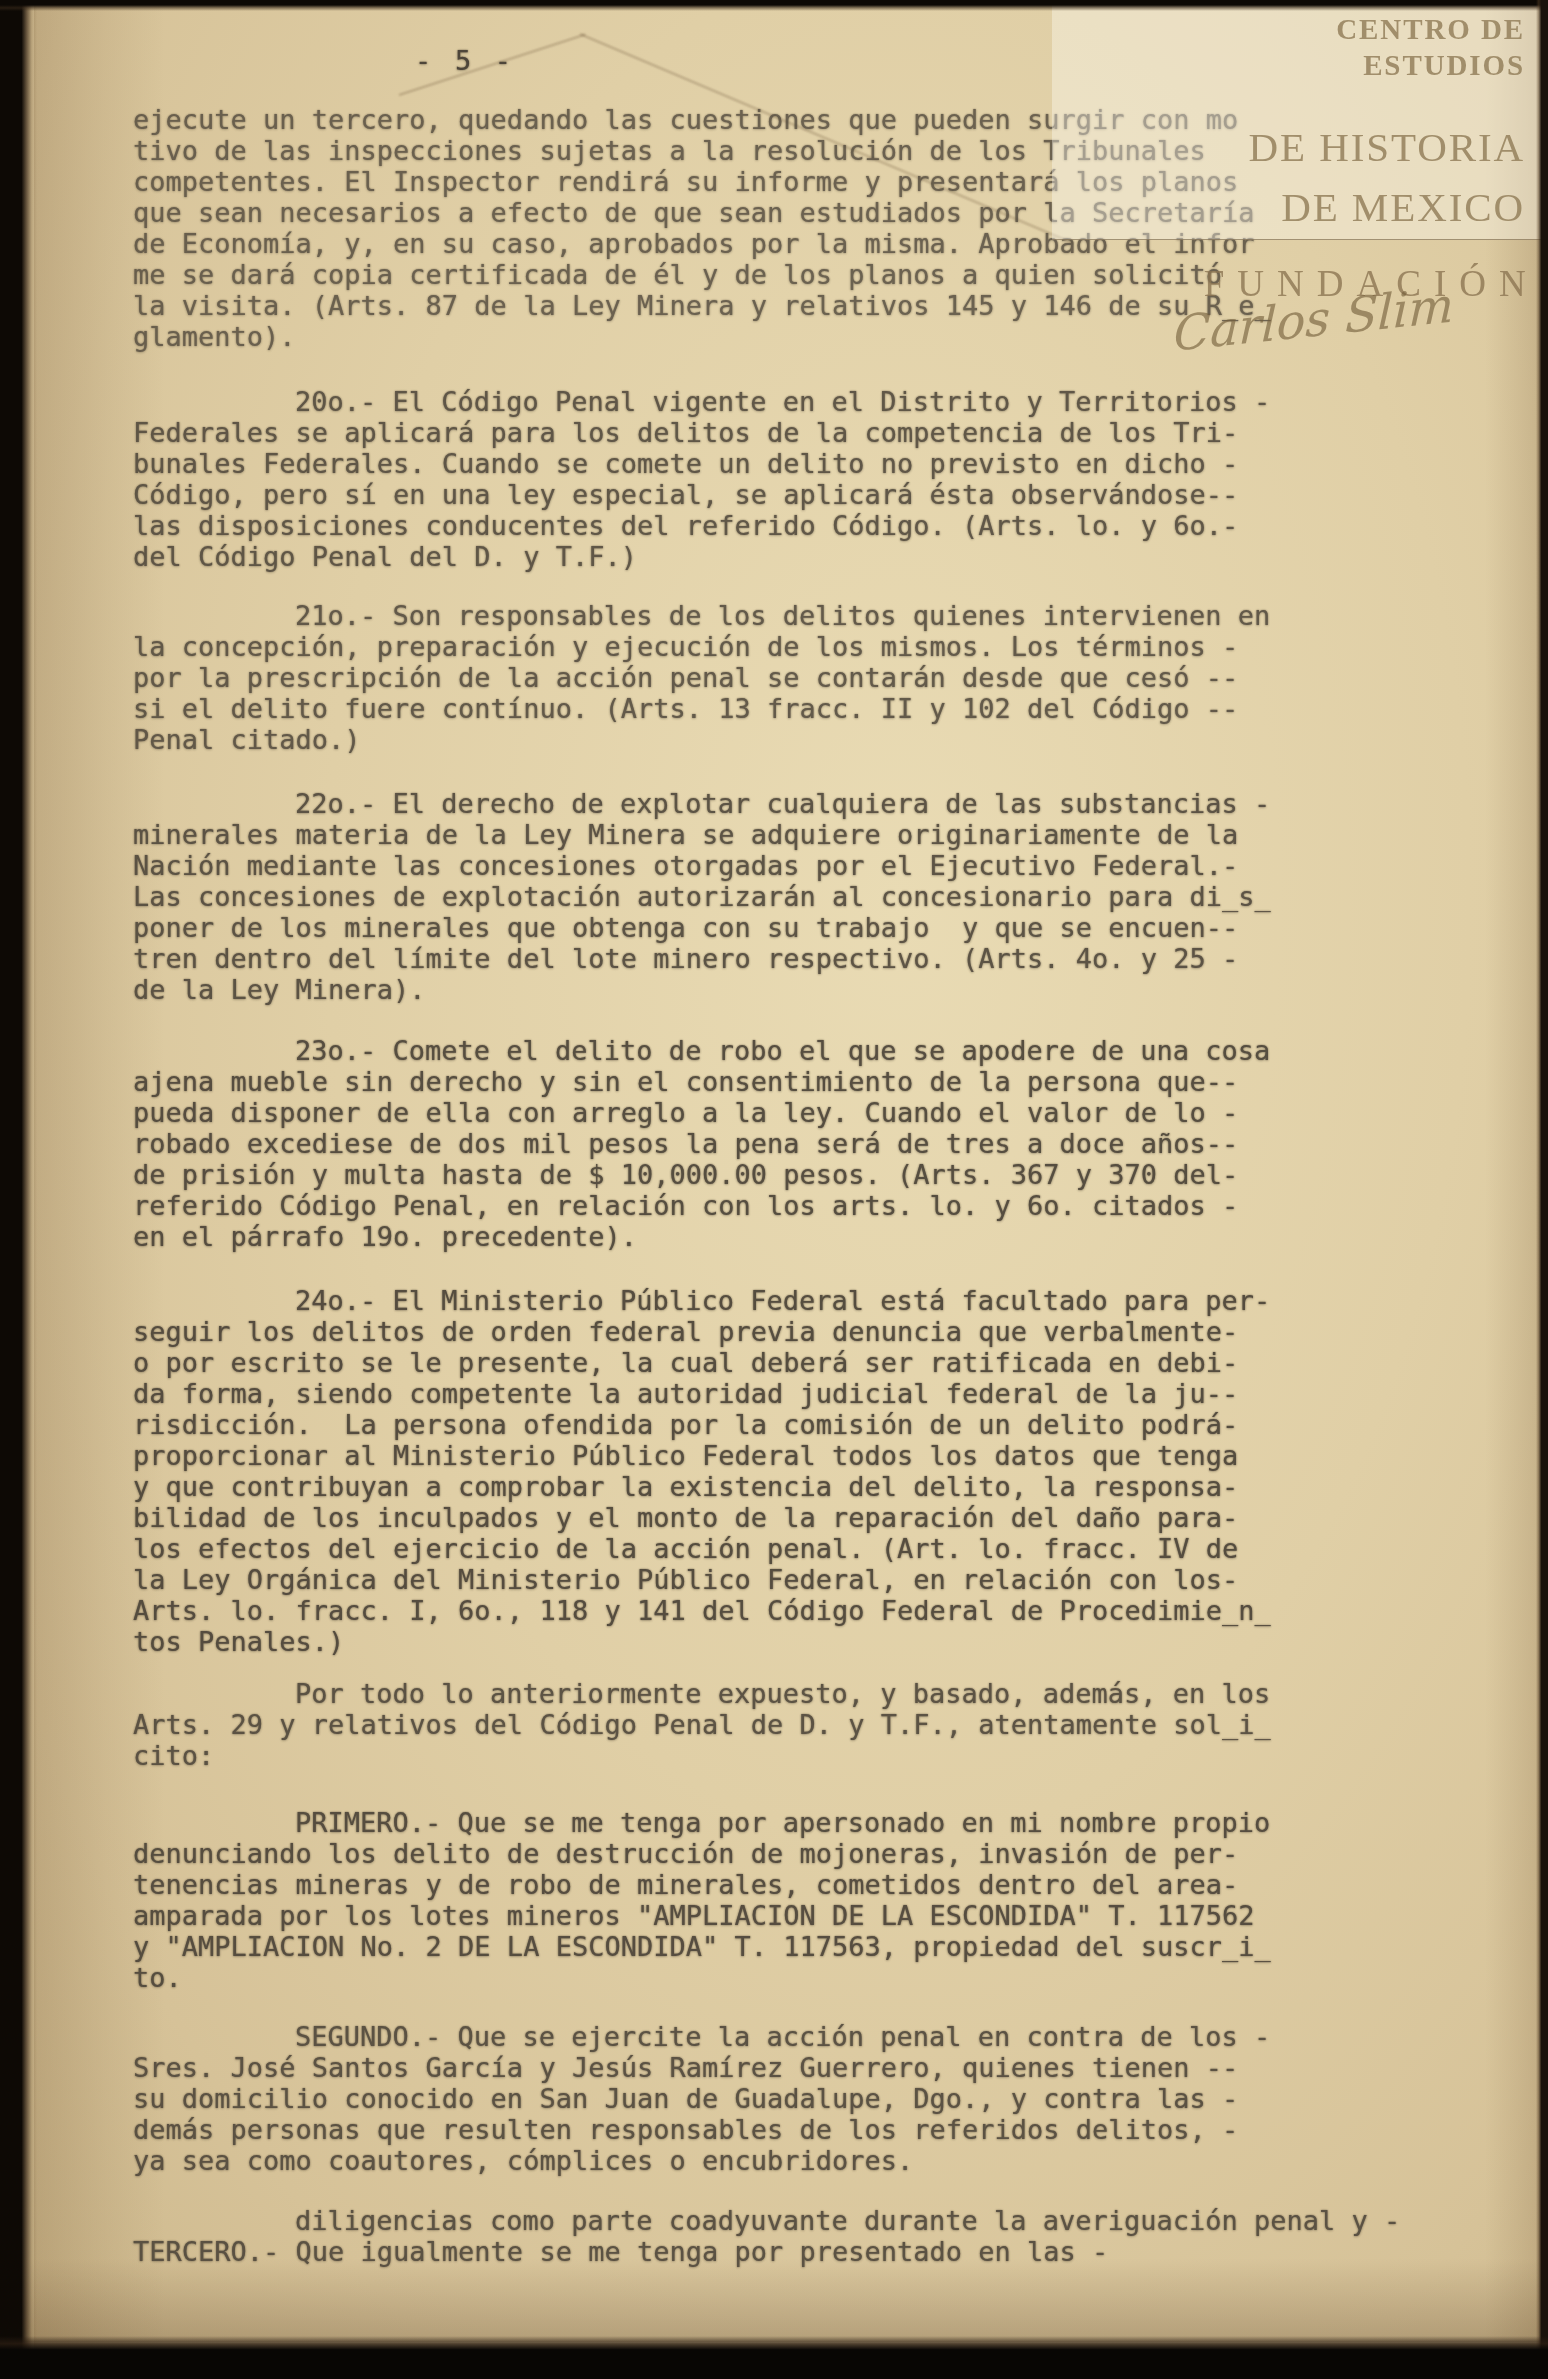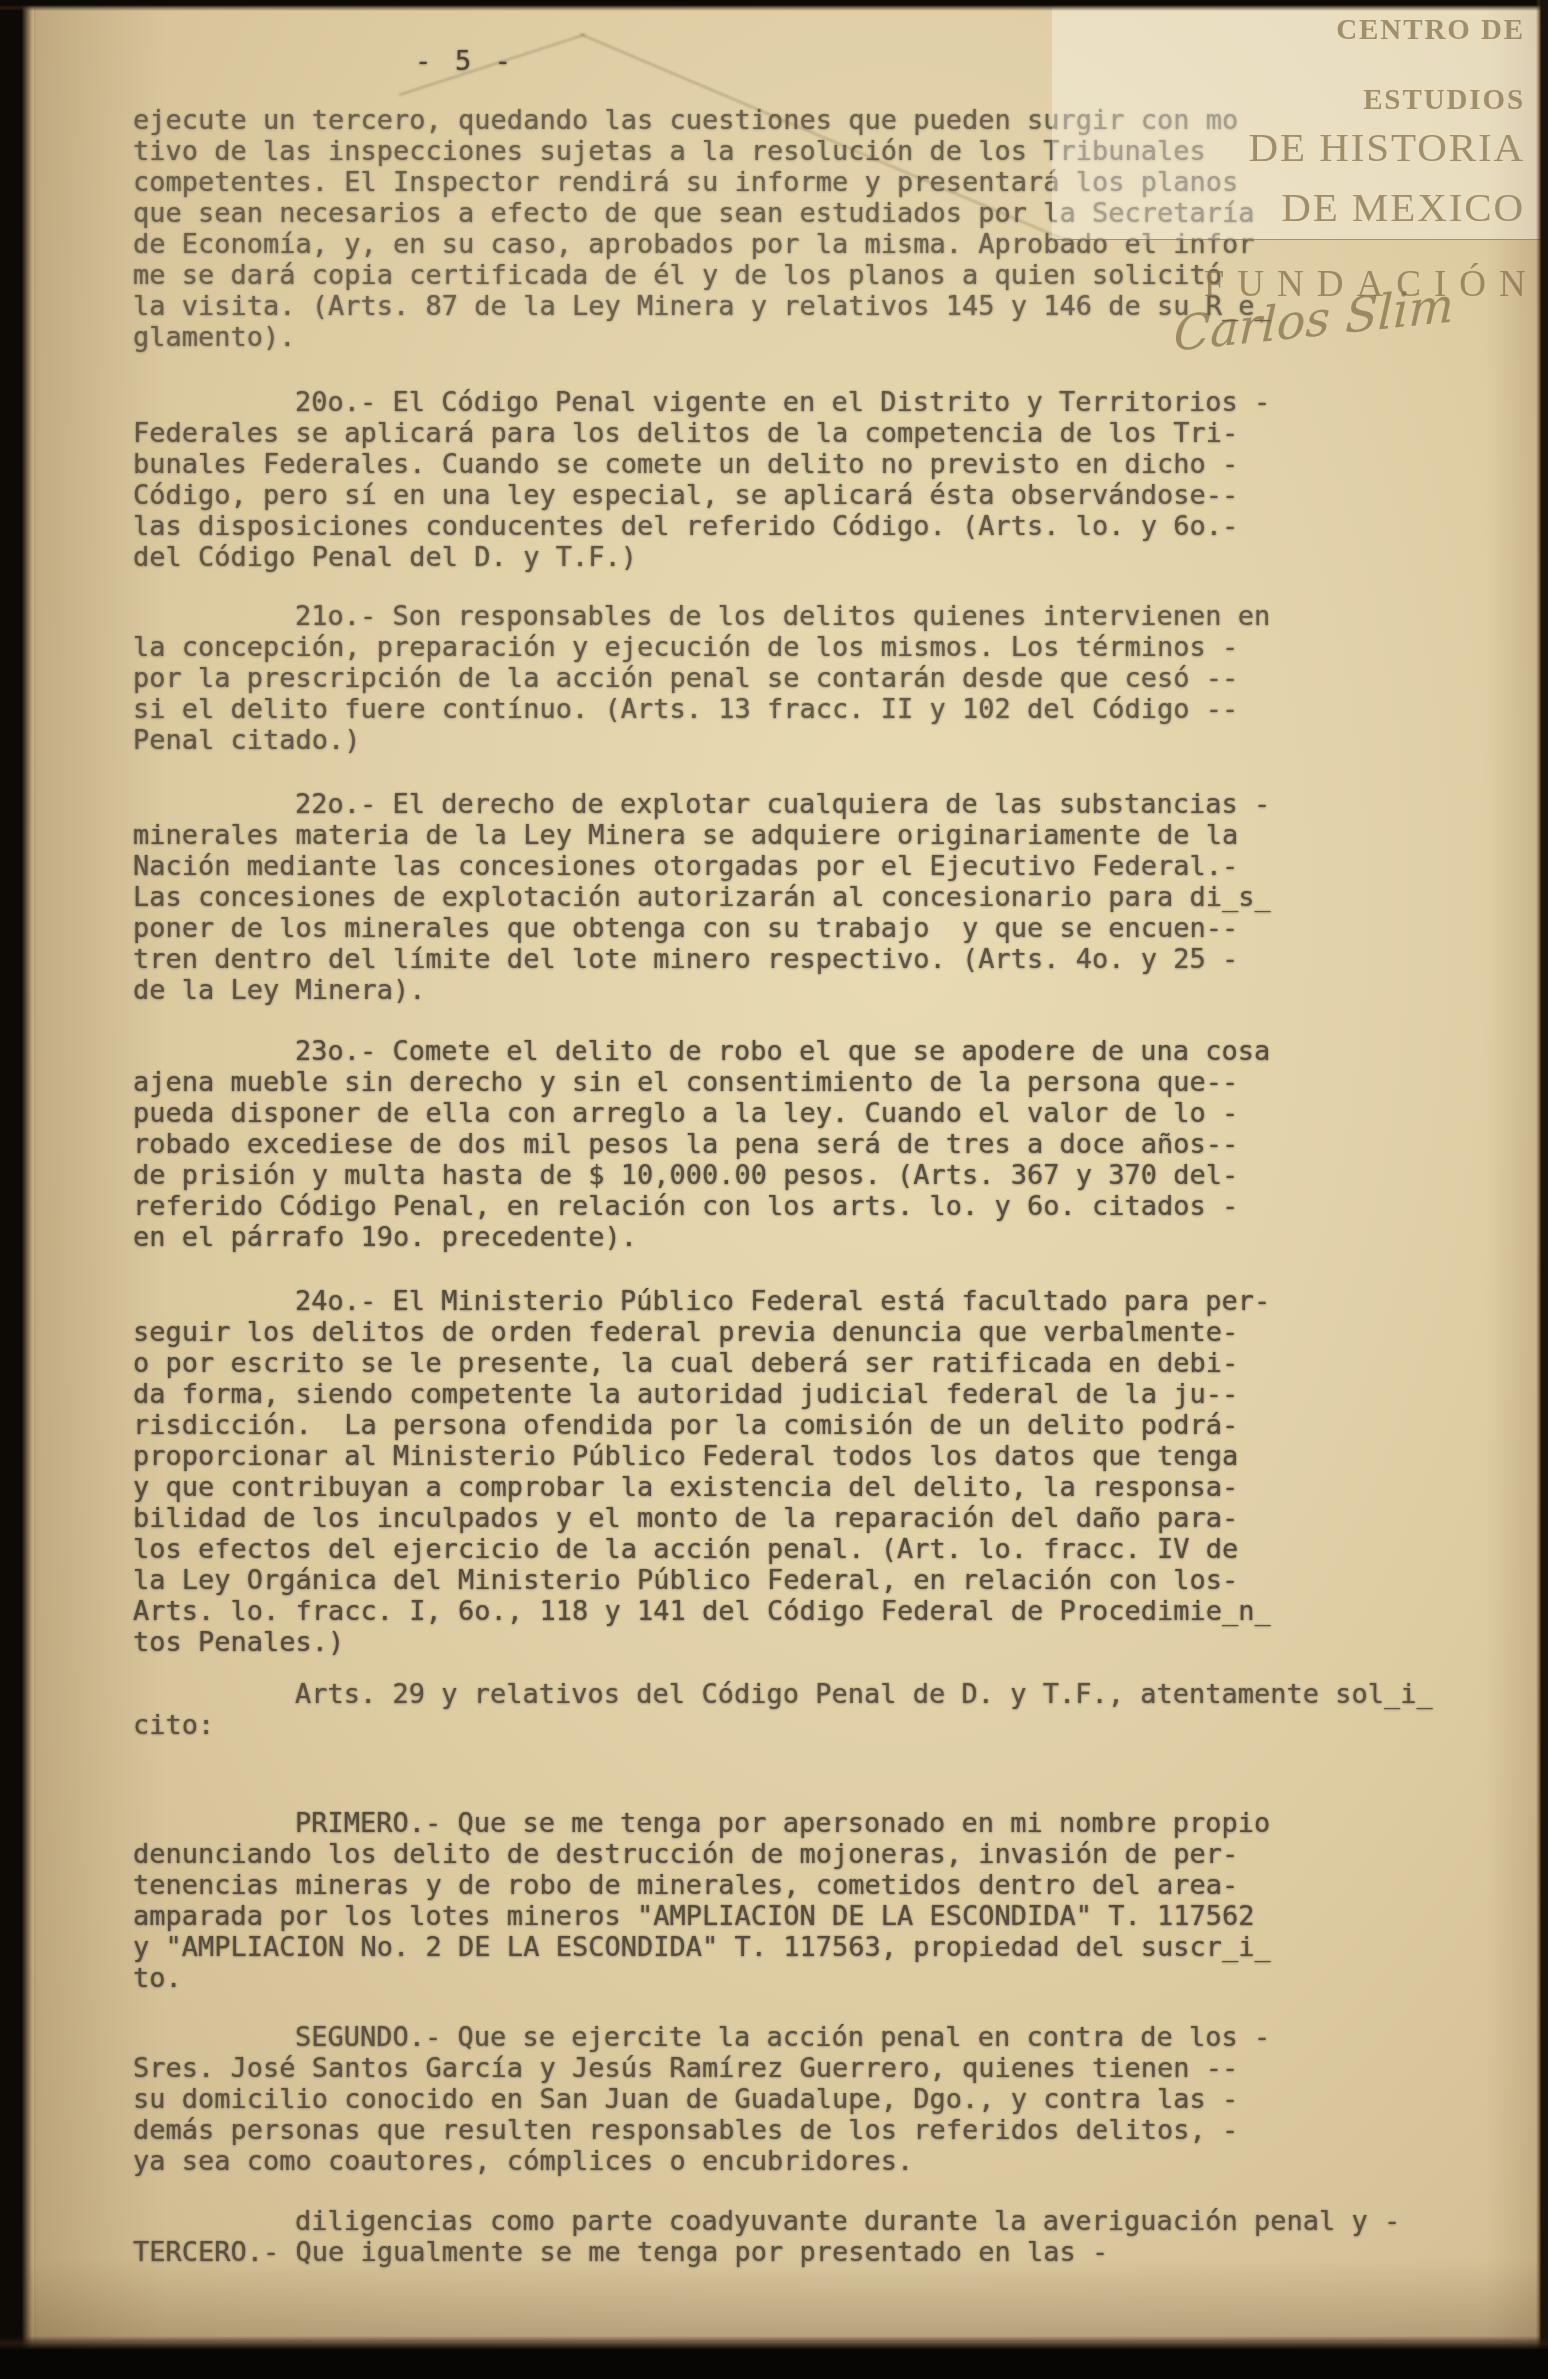--- a/index.html
+++ b/index.html
@@ -41,21 +41,21 @@
   .wm-box{position:absolute;left:1052px;top:0;width:497px;height:239px;
     background:rgba(253,250,240,.40);
     border-bottom:1.9px solid rgba(122,102,70,.65);
     z-index:6;}
   .wm-line{position:absolute;right:24px;white-space:nowrap;
     font-family:"Liberation Serif","DejaVu Serif",serif;
     color:rgba(148,128,92,.85);letter-spacing:1.9px;}
   .wm-line.small{font-size:29px;font-weight:bold;}
   .wm-line.big{font-size:41px;}
   .wm-l0{top:13px;}
-  .wm-l1{top:83px;text-align:right;}
+  .wm-l1{top:49px;text-align:right;}
   .wm-l2{top:123px;}
   .wm-l3{top:183px;}
   .wm-foundation{position:absolute;right:9.3px;top:262px;z-index:6;
     font-family:"Liberation Serif","DejaVu Serif",serif;
     font-size:37px;letter-spacing:13px;
     color:rgba(140,118,82,.80);white-space:nowrap;}
   .wm-signature{position:absolute;left:1173px;top:291px;z-index:6;
     font-family:"DejaVu Serif",serif;font-style:italic;
     font-size:48px;color:rgba(115,94,58,.62);
     transform:rotate(-6deg) skewX(-8deg);white-space:nowrap;}
@@ -85,21 +85,21 @@
 
   <div class="pagenum typewritten">- 5 -</div>
 
   <div id="body-text">
       <div class="para typewritten" style="top: 104px; opacity: 0.8;"><div class="tline">ejecute un tercero, quedando las cuestiones que pueden surgir con mo</div><div class="tline">tivo de las inspecciones sujetas a la resolución de los Tribunales</div><div class="tline">competentes. El Inspector rendirá su informe y presentará los planos</div><div class="tline">que sean necesarios a efecto de que sean estudiados por la Secretaría</div><div class="tline">de Economía, y, en su caso, aprobados por la misma. Aprobado el infor</div><div class="tline">me se dará copia certificada de él y de los planos a quien solicitó</div><div class="tline">la visita. (Arts. 87 de la Ley Minera y relativos 145 y 146 de su R̲e̲</div><div class="tline">glamento).</div></div>
       <div class="para typewritten indent" style="top: 386px; opacity: 0.88;"><div class="tline">20o.- El Código Penal vigente en el Distrito y Territorios -</div><div class="tline">Federales se aplicará para los delitos de la competencia de los Tri-</div><div class="tline">bunales Federales. Cuando se comete un delito no previsto en dicho -</div><div class="tline">Código, pero sí en una ley especial, se aplicará ésta observándose--</div><div class="tline">las disposiciones conducentes del referido Código. (Arts. lo. y 6o.-</div><div class="tline">del Código Penal del D. y T.F.)</div></div>
       <div class="para typewritten indent" style="top: 600px; opacity: 0.86;"><div class="tline">21o.- Son responsables de los delitos quienes intervienen en</div><div class="tline">la concepción, preparación y ejecución de los mismos. Los términos -</div><div class="tline">por la prescripción de la acción penal se contarán desde que cesó --</div><div class="tline">si el delito fuere contínuo. (Arts. 13 fracc. II y 102 del Código --</div><div class="tline">Penal citado.)</div></div>
       <div class="para typewritten indent" style="top: 788px; opacity: 0.9;"><div class="tline">22o.- El derecho de explotar cualquiera de las substancias -</div><div class="tline">minerales materia de la Ley Minera se adquiere originariamente de la</div><div class="tline">Nación mediante las concesiones otorgadas por el Ejecutivo Federal.-</div><div class="tline">Las concesiones de explotación autorizarán al concesionario para di̲s̲</div><div class="tline">poner de los minerales que obtenga con su trabajo  y que se encuen--</div><div class="tline">tren dentro del límite del lote minero respectivo. (Arts. 4o. y 25 -</div><div class="tline">de la Ley Minera).</div></div>
       <div class="para typewritten indent" style="top: 1035px; opacity: 0.94;"><div class="tline">23o.- Comete el delito de robo el que se apodere de una cosa</div><div class="tline">ajena mueble sin derecho y sin el consentimiento de la persona que--</div><div class="tline">pueda disponer de ella con arreglo a la ley. Cuando el valor de lo -</div><div class="tline">robado excediese de dos mil pesos la pena será de tres a doce años--</div><div class="tline">de prisión y multa hasta de $ 10,000.00 pesos. (Arts. 367 y 370 del-</div><div class="tline">referido Código Penal, en relación con los arts. lo. y 6o. citados -</div><div class="tline">en el párrafo 19o. precedente).</div></div>
       <div class="para typewritten indent" style="top: 1285px; opacity: 0.95;"><div class="tline">24o.- El Ministerio Público Federal está facultado para per-</div><div class="tline">seguir los delitos de orden federal previa denuncia que verbalmente-</div><div class="tline">o por escrito se le presente, la cual deberá ser ratificada en debi-</div><div class="tline">da forma, siendo competente la autoridad judicial federal de la ju--</div><div class="tline">risdicción.  La persona ofendida por la comisión de un delito podrá-</div><div class="tline">proporcionar al Ministerio Público Federal todos los datos que tenga</div><div class="tline">y que contribuyan a comprobar la existencia del delito, la responsa-</div><div class="tline">bilidad de los inculpados y el monto de la reparación del daño para-</div><div class="tline">los efectos del ejercicio de la acción penal. (Art. lo. fracc. IV de</div><div class="tline">la Ley Orgánica del Ministerio Público Federal, en relación con los-</div><div class="tline">Arts. lo. fracc. I, 6o., 118 y 141 del Código Federal de Procedimie̲n̲</div><div class="tline">tos Penales.)</div></div>
-      <div class="para typewritten indent" style="top: 1678px; opacity: 0.9;"><div class="tline">Arts. 29 y relativos del Código Penal de D. y T.F., atentamente sol̲i̲</div><div class="tline">cito:</div></div>
+      <div class="para typewritten indent" style="top: 1678px; opacity: 0.9;"><div class="tline">Por todo lo anteriormente expuesto, y basado, además, en los</div><div class="tline">Arts. 29 y relativos del Código Penal de D. y T.F., atentamente sol̲i̲</div><div class="tline">cito:</div></div>
       <div class="para typewritten indent" style="top: 1807px; opacity: 0.94;"><div class="tline">PRIMERO.- Que se me tenga por apersonado en mi nombre propio</div><div class="tline">denunciando los delito de destrucción de mojoneras, invasión de per-</div><div class="tline">tenencias mineras y de robo de minerales, cometidos dentro del area-</div><div class="tline">amparada por los lotes mineros "AMPLIACION DE LA ESCONDIDA" T. 117562</div><div class="tline">y "AMPLIACION No. 2 DE LA ESCONDIDA" T. 117563, propiedad del suscr̲i̲</div><div class="tline">to.</div></div>
       <div class="para typewritten indent" style="top: 2021px; opacity: 0.9;"><div class="tline">SEGUNDO.- Que se ejercite la acción penal en contra de los -</div><div class="tline">Sres. José Santos García y Jesús Ramírez Guerrero, quienes tienen --</div><div class="tline">su domicilio conocido en San Juan de Guadalupe, Dgo., y contra las -</div><div class="tline">demás personas que resulten responsables de los referidos delitos, -</div><div class="tline">ya sea como coautores, cómplices o encubridores.</div></div>
       <div class="para typewritten indent" style="top: 2205px; opacity: 0.9;"><div class="tline">diligencias como parte coadyuvante durante la averiguación penal y -</div><div class="tline">TERCERO.- Que igualmente se me tenga por presentado en las -</div></div>
     </div>
 
   <div class="wm-box">
     <div class="wm-line small wm-l0">CENTRO DE</div>
     <div class="wm-line small wm-l1">ESTUDIOS</div>
     <div class="wm-line big wm-l2">DE HISTORIA</div>
     <div class="wm-line big wm-l3">DE MEXICO</div>

